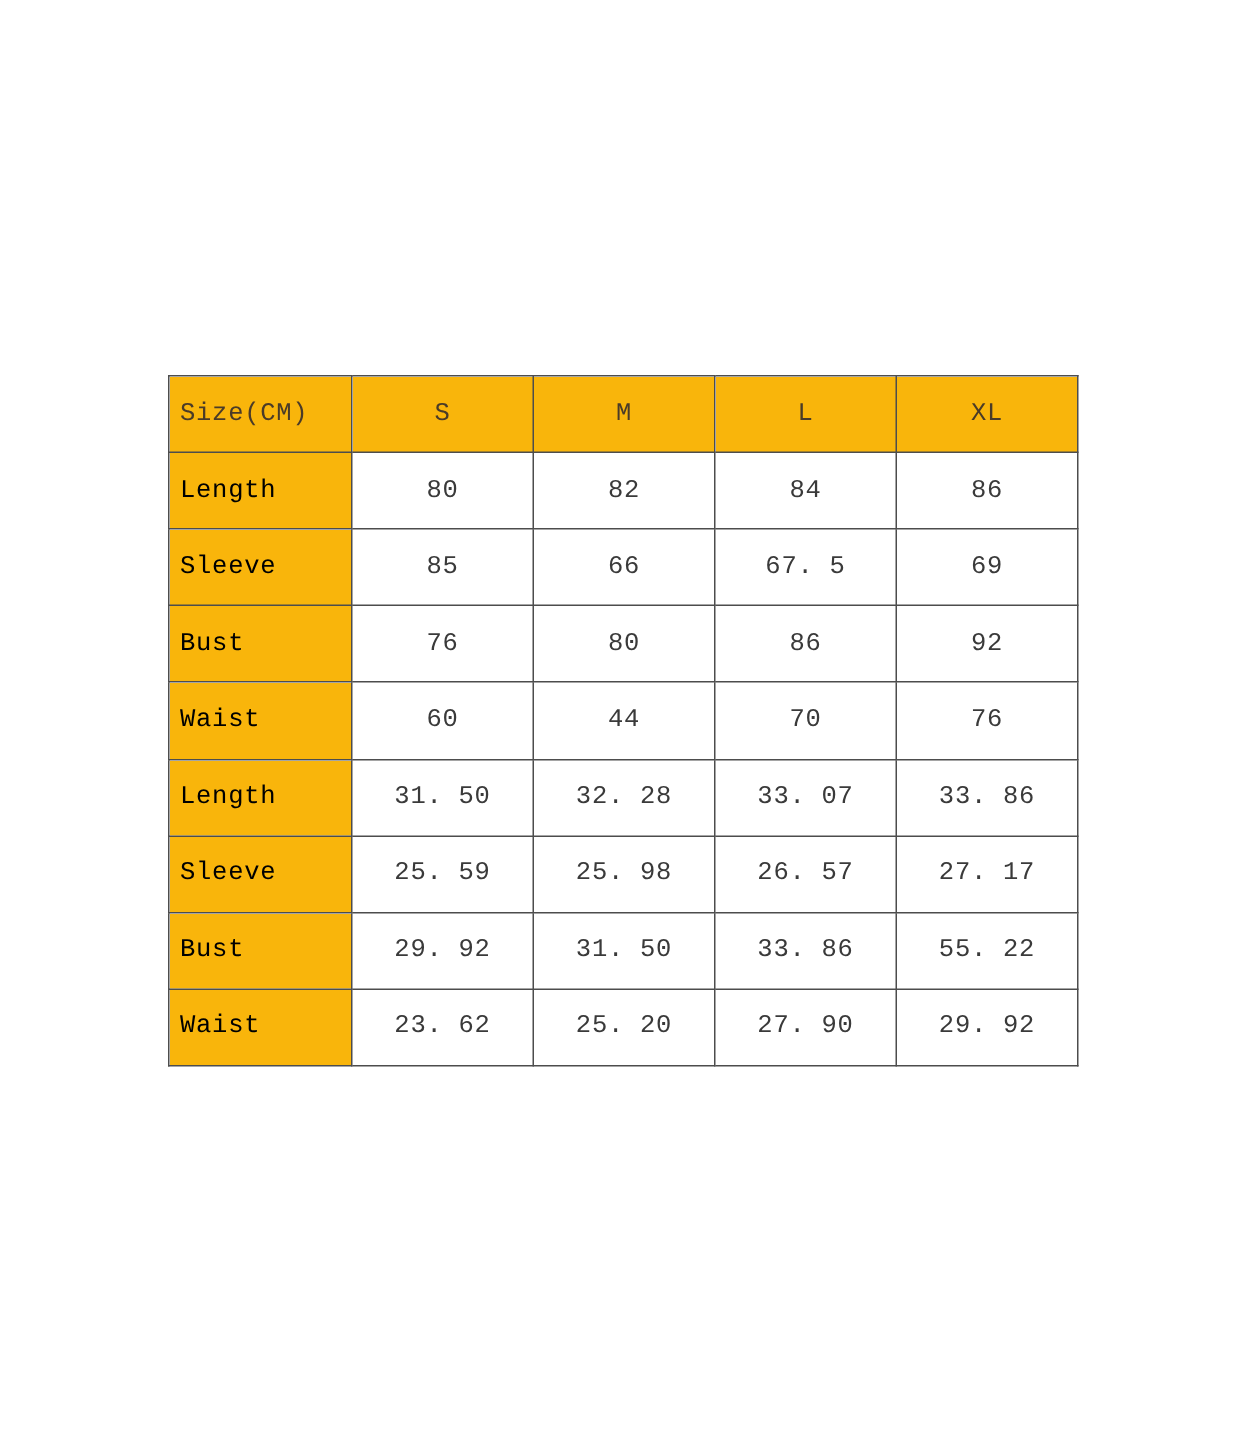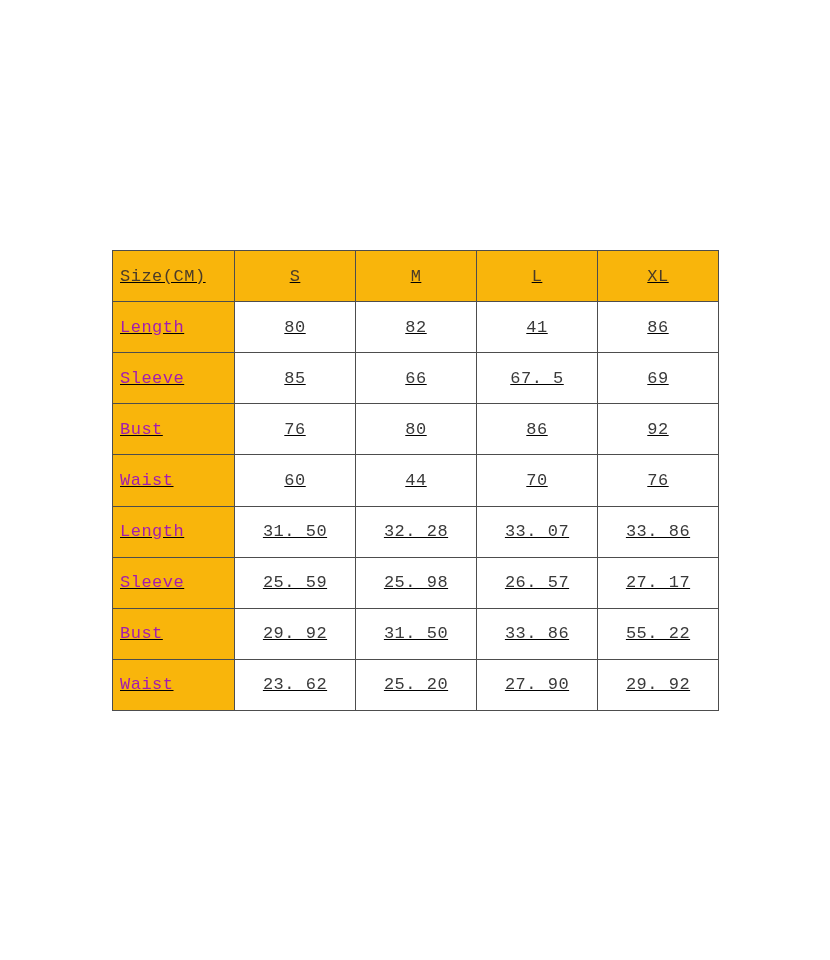--- a/index.html
+++ b/index.html
@@ -14,21 +14,20 @@
     overflow: hidden;
     position: relative;
   }
 
   #size-chart-wrap {
     position: absolute;
     left: 112px;
     top: 250px;
     width: 607px;
     height: 461px;
-    text-decoration: underline;
   }
 
   table.size-chart {
     width: 607px;
     height: 461px;
     border-collapse: collapse;
     table-layout: fixed;
     background: #ffffff;
   }
 
@@ -44,21 +43,21 @@
     color: #333333;
     text-align: center;
     vertical-align: middle;
     white-space: nowrap;
     overflow: hidden;
   }
 
   
   table.size-chart td.label-cell {
     background: #F9B50B;
-    color: #a21caf;
+    color: #000000;
     text-align: left;
     padding-left: 7px;
     font-size: 17px;
   }
 
   
   table.size-chart tr.header-row td {
     background: #F9B50B;
     color: #4a3b28;
   }
@@ -91,21 +90,21 @@
         <td>S</td>
         <td>M</td>
         <td>L</td>
         <td>XL</td>
       </tr>
 
       <tr>
         <td class="label-cell">Length</td>
         <td class="value-cell">80</td>
         <td class="value-cell">82</td>
-        <td class="value-cell">41</td>
+        <td class="value-cell">84</td>
         <td class="value-cell">86</td>
       </tr>
 
       <tr>
         <td class="label-cell">Sleeve</td>
         <td class="value-cell">85</td>
         <td class="value-cell">66</td>
         <td class="value-cell">67. 5</td>
         <td class="value-cell">69</td>
       </tr>

